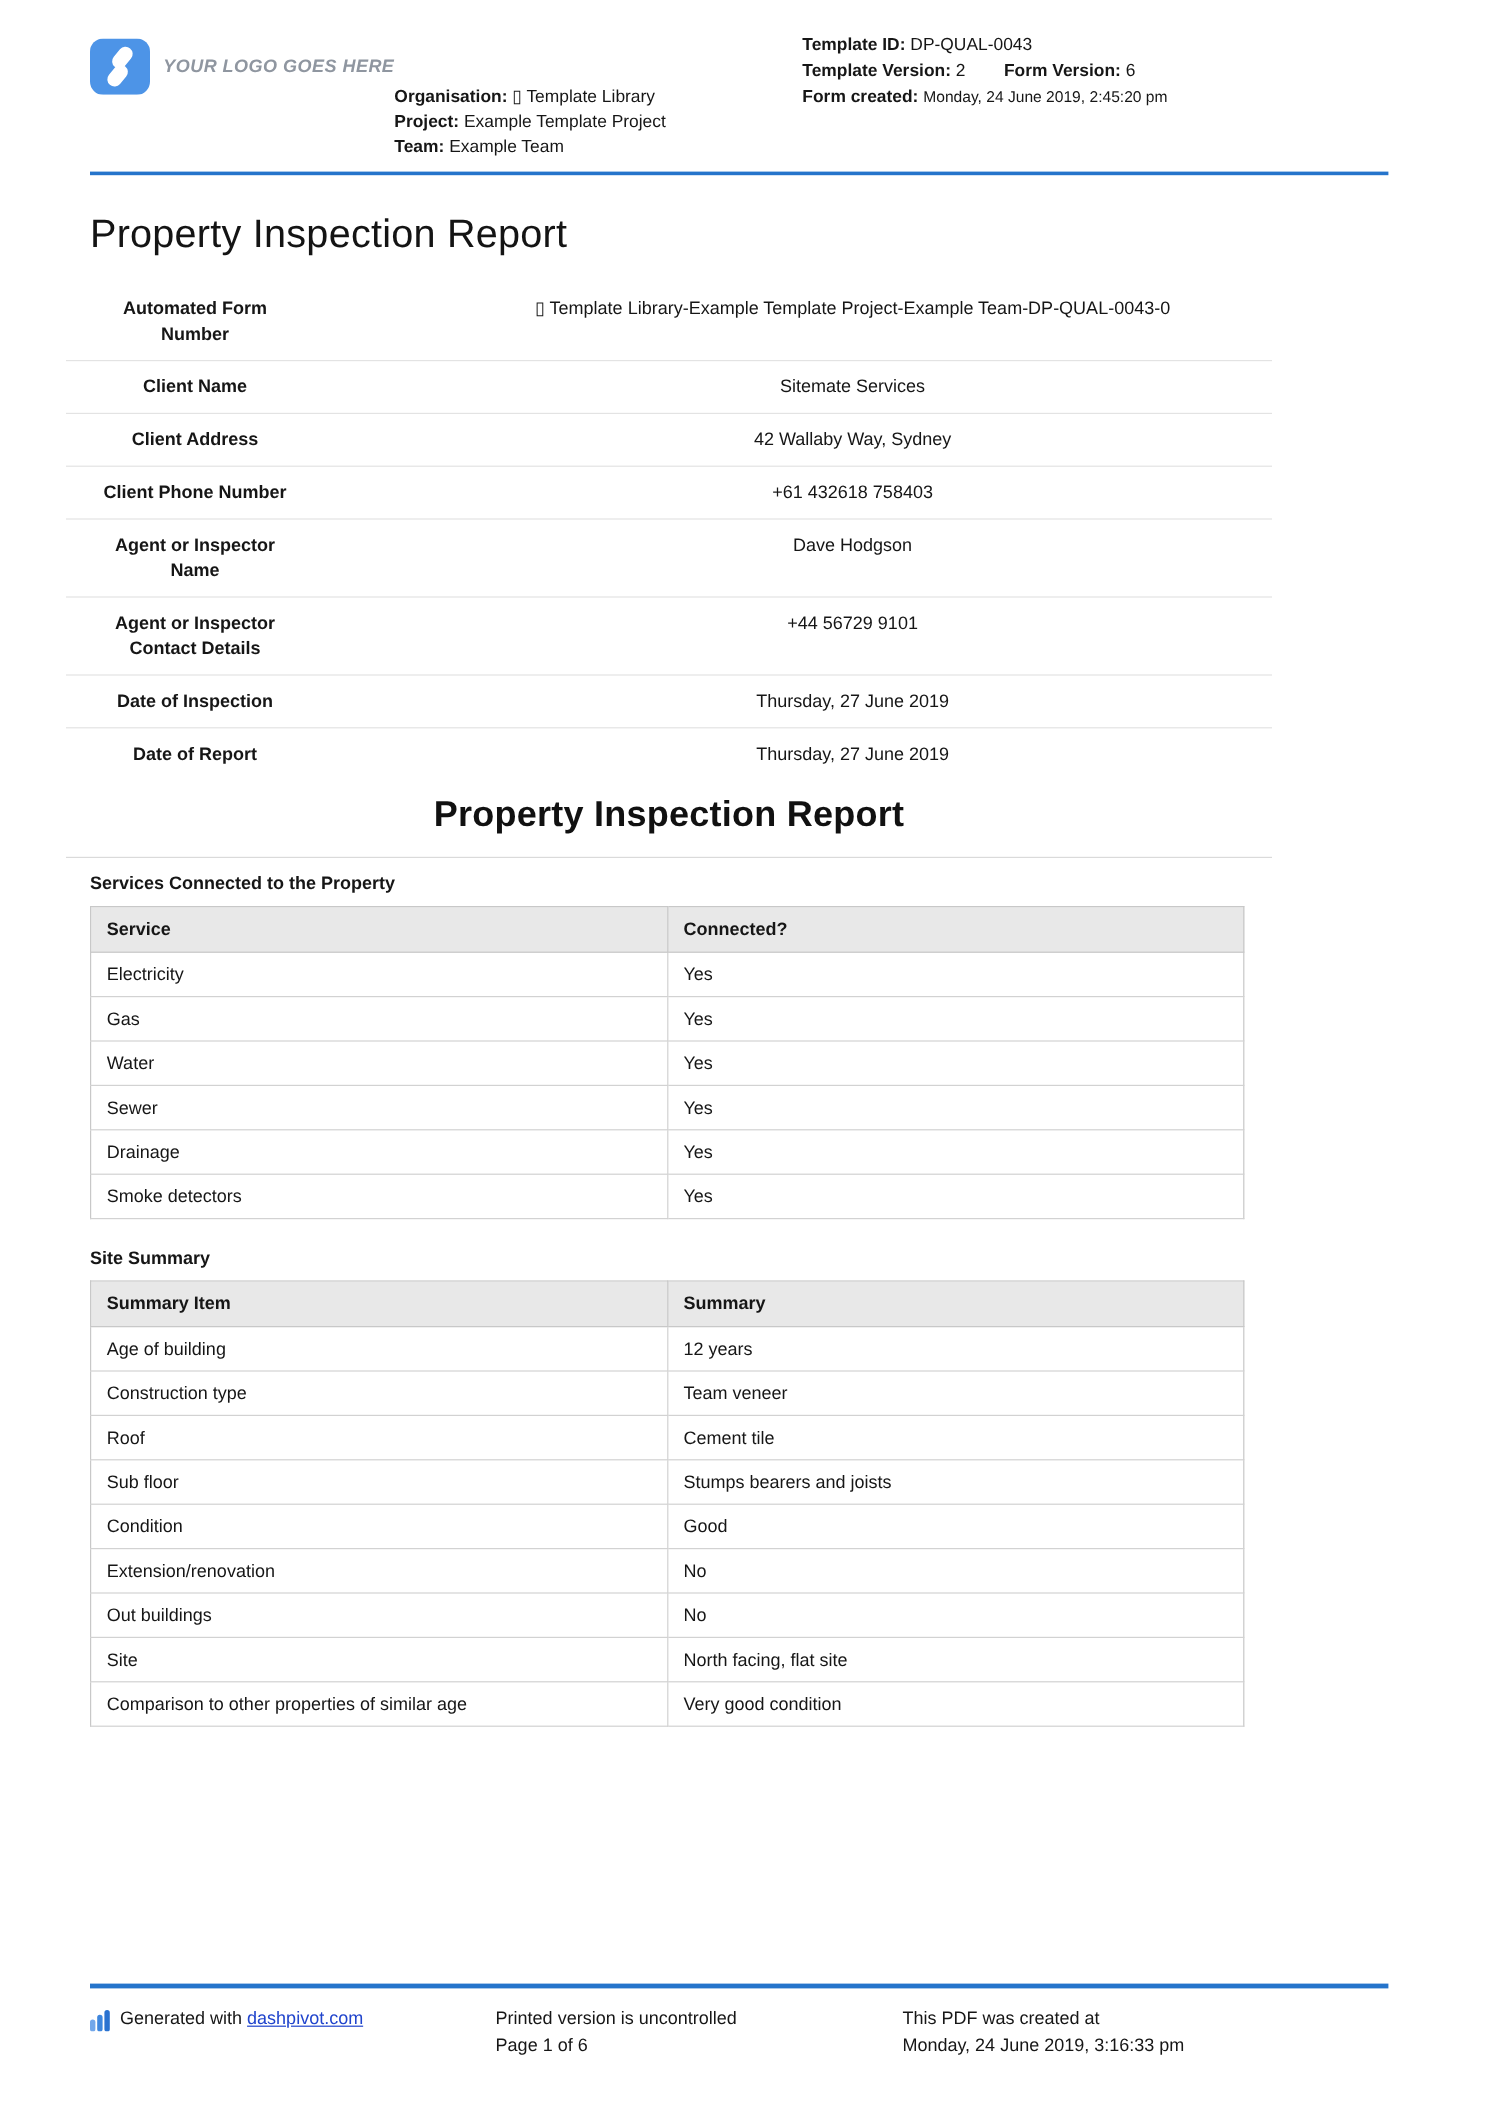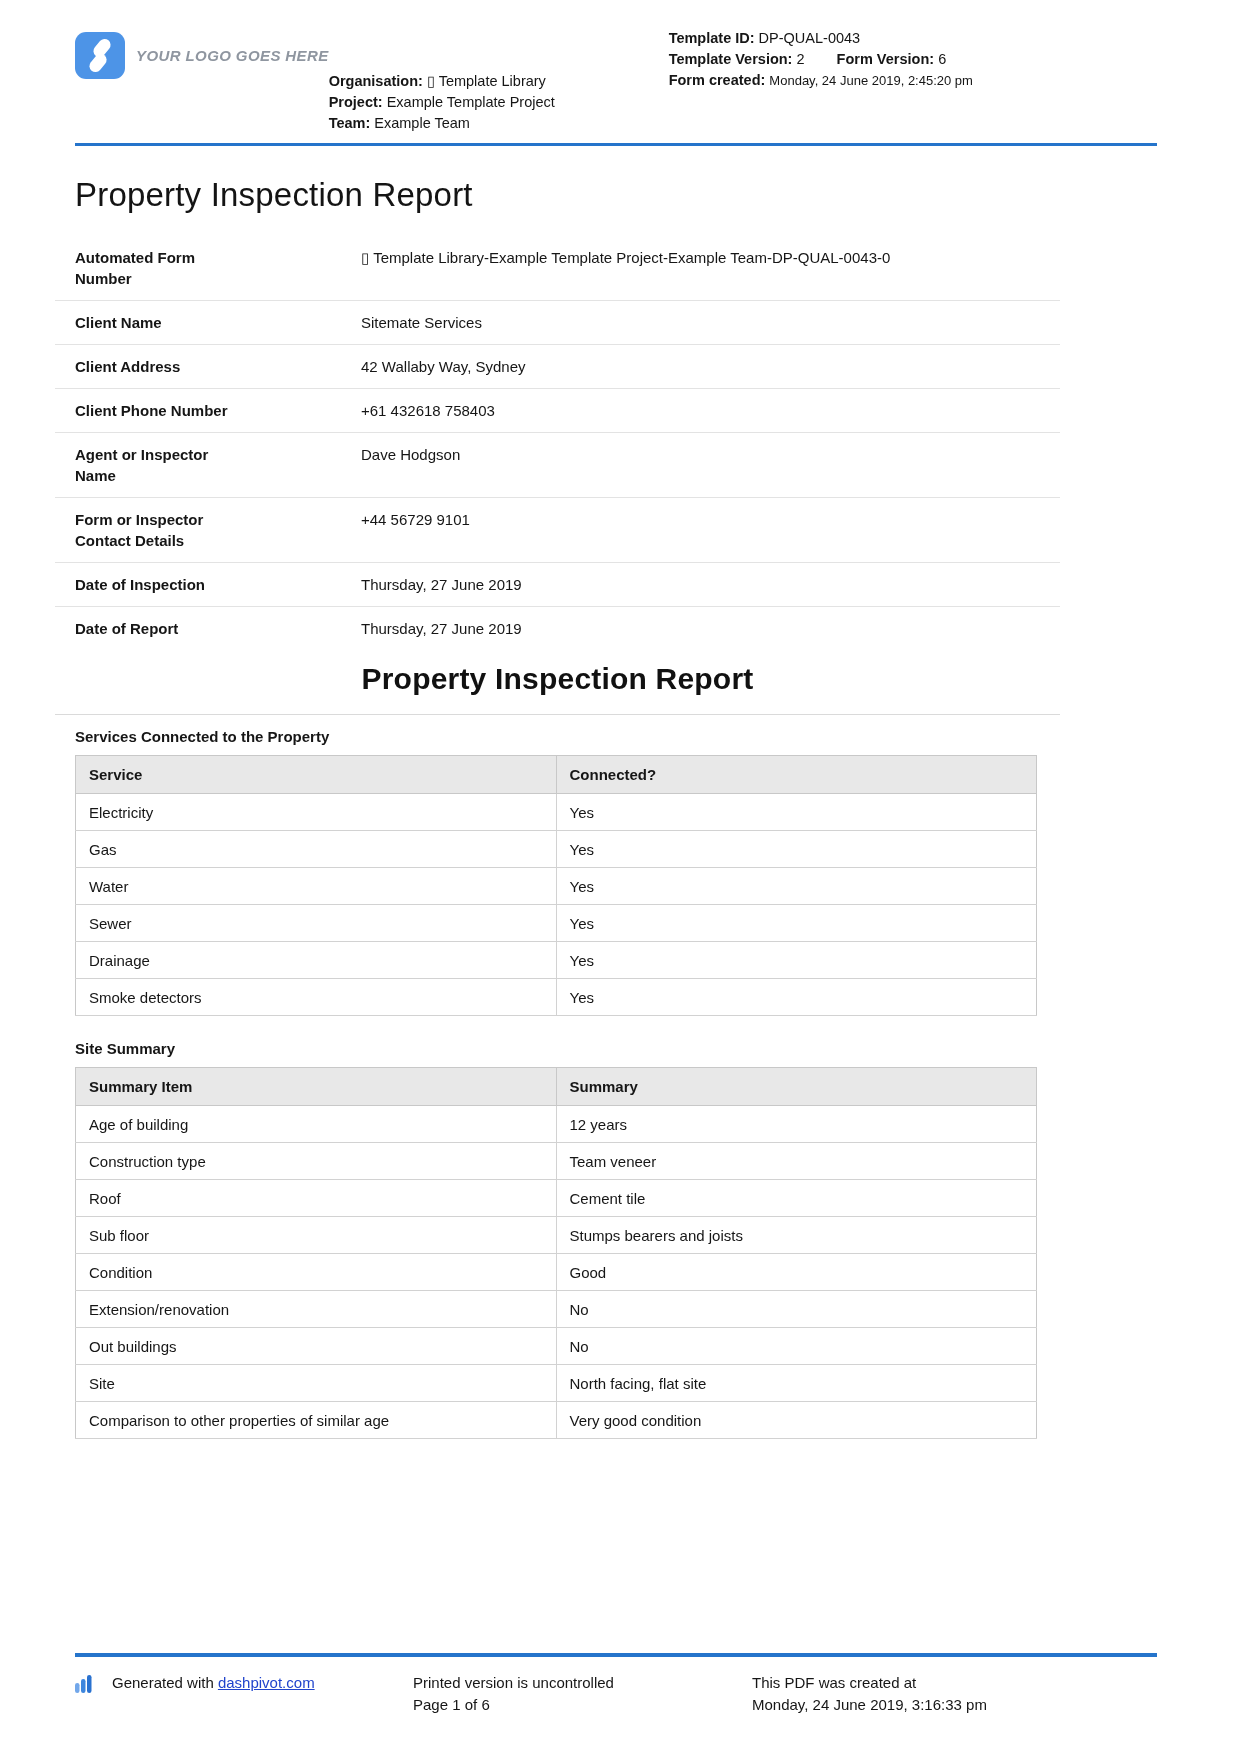--- a/index.html
+++ b/index.html
@@ -28,21 +28,21 @@
   
   h1.page-title { font-size:33px; font-weight:400; color:#141414; margin:30px 0 22px 0; letter-spacing:.2px; }
   .report-title-block {
     width:1005px; margin-left:-20px; text-align:center;
     border-bottom:1px solid #dadada; padding:12px 0 18px 0;
   }
   h2.report-title { font-size:30px; font-weight:700; margin:0; color:#111; letter-spacing:.2px; }
 
   
   .details { width:1005px; margin-left:-20px; }
-  .drow { display:flex; padding:11px 0 11px 20px; border-bottom:1px solid #e3e3e3; line-height:21px; }
+  .drow { display:flex; padding:11px 0 11px 20px; border-bottom:1px solid #e3e3e3; line-height:21px;text-align:center; }
   .drow:last-child { border-bottom:none; }
   .drow .dlabel { flex:0 0 250px; padding-right:75px; font-weight:700; }
   .drow .dvalue { flex:1;margin-left:36px; }
 
   
   .section-heading { font-size:15px; font-weight:700; margin:13px 0 10px 0; }
   .section-heading.site { margin-top:24px; }
   table.data-table { width:962px; border-collapse:collapse; font-size:15px; }
   table.data-table th {
     background:#e8e8e8; font-weight:700; text-align:left;
@@ -52,21 +52,21 @@
     border:1px solid #d2d2d2; border-left:1px solid #c8c8c8; border-right:1px solid #c8c8c8;
     padding:8px 13px; height:37px;
   }
   table.data-table tr td:first-child { border-right:1px solid #d2d2d2; }
   table.data-table { border:1px solid #c8c8c8; }
 
   
   .footer { margin-top:auto; }
   .footer-rule { height:4px; background:#2574cb; margin-bottom:15px; }
   .footer-row { display:flex; line-height:22px; font-size:15px; }
-  .f-left { flex:0 0 338px; display:flex; align-items:flex-start; gap:20px; }
+  .f-left { flex:0 0 338px; display:flex; align-items:flex-start; gap:8px; }
   .f-left .gen-icon { padding-top:3px; }
   .f-center { flex:0 0 339px; }
   .f-right { flex:1; }
   a.dp-link { color:#2044cc; text-decoration:underline; }
 </style>
 </head>
 <body>
 
 <div class="header">
   <div class="logo-block">
@@ -129,21 +129,21 @@
   </div>
   <div class="drow">
     <div class="dlabel">Client Phone Number</div>
     <div class="dvalue">+61 432618 758403</div>
   </div>
   <div class="drow">
     <div class="dlabel">Agent or Inspector Name</div>
     <div class="dvalue">Dave Hodgson</div>
   </div>
   <div class="drow">
-    <div class="dlabel">Form or Inspector Contact Details</div>
+    <div class="dlabel">Agent or Inspector Contact Details</div>
     <div class="dvalue">+44 56729 9101</div>
   </div>
   <div class="drow">
     <div class="dlabel">Date of Inspection</div>
     <div class="dvalue">Thursday, 27 June 2019</div>
   </div>
   <div class="drow">
     <div class="dlabel">Date of Report</div>
     <div class="dvalue">Thursday, 27 June 2019</div>
   </div>

